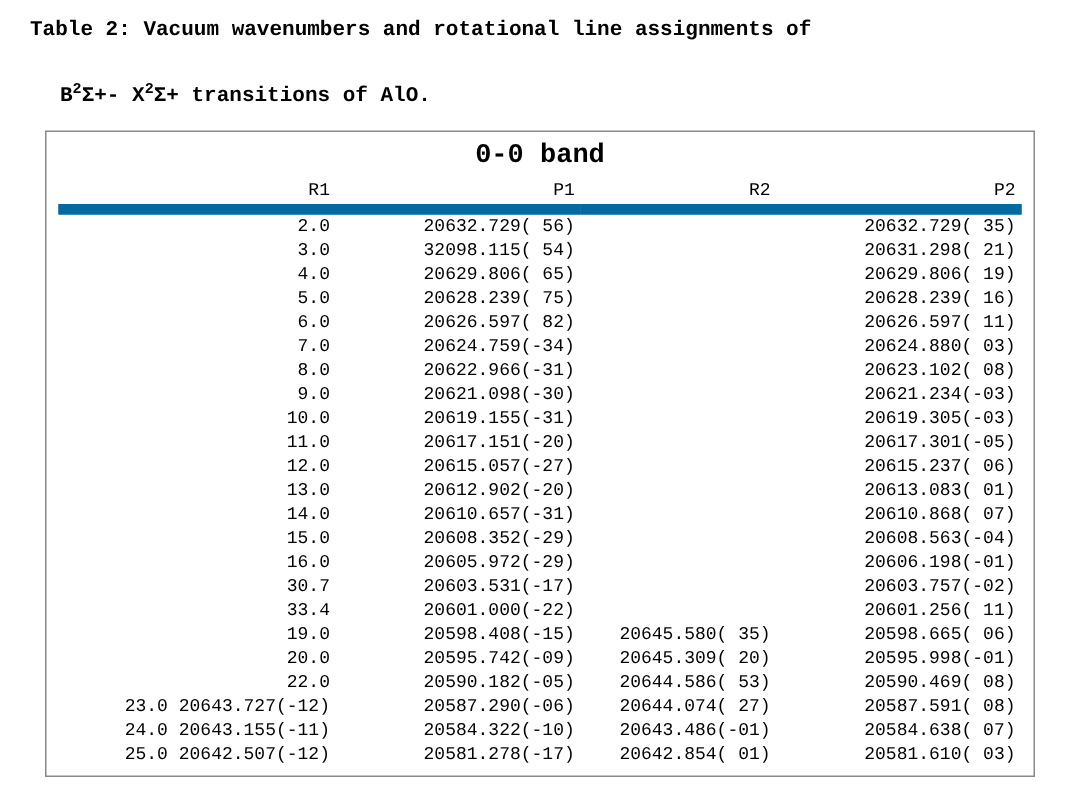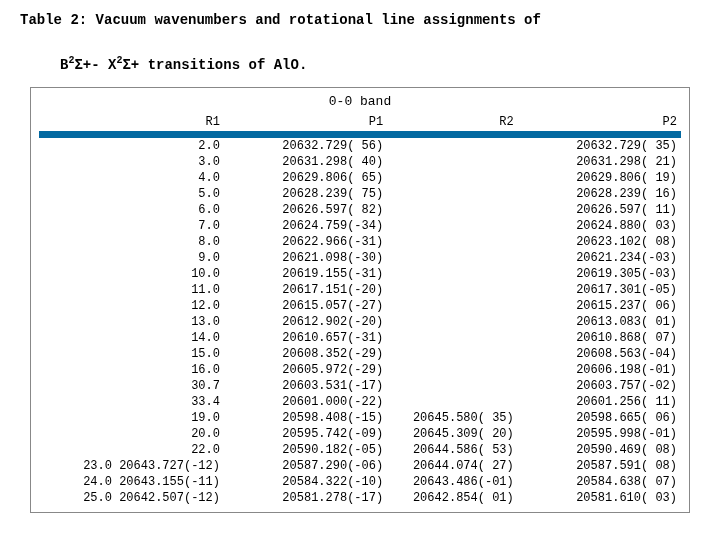--- a/index.html
+++ b/index.html
@@ -14,33 +14,34 @@
     }
     .title {
       font-weight: bold;
       margin-bottom: 24px;
       font-size: 14px;
       line-height: 1.5;
     }
     .subtitle {
       font-weight: bold;
       margin-bottom: 14px;
-      margin-left: 40px;
+      margin-left: 20px;
       font-size: 14px;
     }
     .table-container {
       border: 1px solid #888;
       padding: 6px 8px;
       margin: 0 10px;
     }
     .band-header {
       text-align: center;
       font-family: 'Courier New', Courier, monospace;
-      font-size: 13px;
+      font-size: 18px;
       margin-bottom: 4px;
+      font-weight: bold;
     }
     table {
       width: 100%;
       border-collapse: collapse;
       font-family: 'Courier New', Courier, monospace;
       font-size: 12px;
     }
     table th {
       font-weight: normal;
       padding: 2px 4px;
@@ -77,21 +78,21 @@
     </thead>
     <tbody id="table-body">
     <tr>
           <td class="col-r1">2.0</td>
           <td class="col-p1">20632.729( 56)</td>
           <td class="col-r2"></td>
           <td class="col-p2">20632.729( 35)</td>
         </tr>
         <tr>
           <td class="col-r1">3.0</td>
-          <td class="col-p1">20631.298( 40)</td>
+          <td class="col-p1">32098.115( 54)</td>
           <td class="col-r2"></td>
           <td class="col-p2">20631.298( 21)</td>
         </tr>
         <tr>
           <td class="col-r1">4.0</td>
           <td class="col-p1">20629.806( 65)</td>
           <td class="col-r2"></td>
           <td class="col-p2">20629.806( 19)</td>
         </tr>
         <tr>

